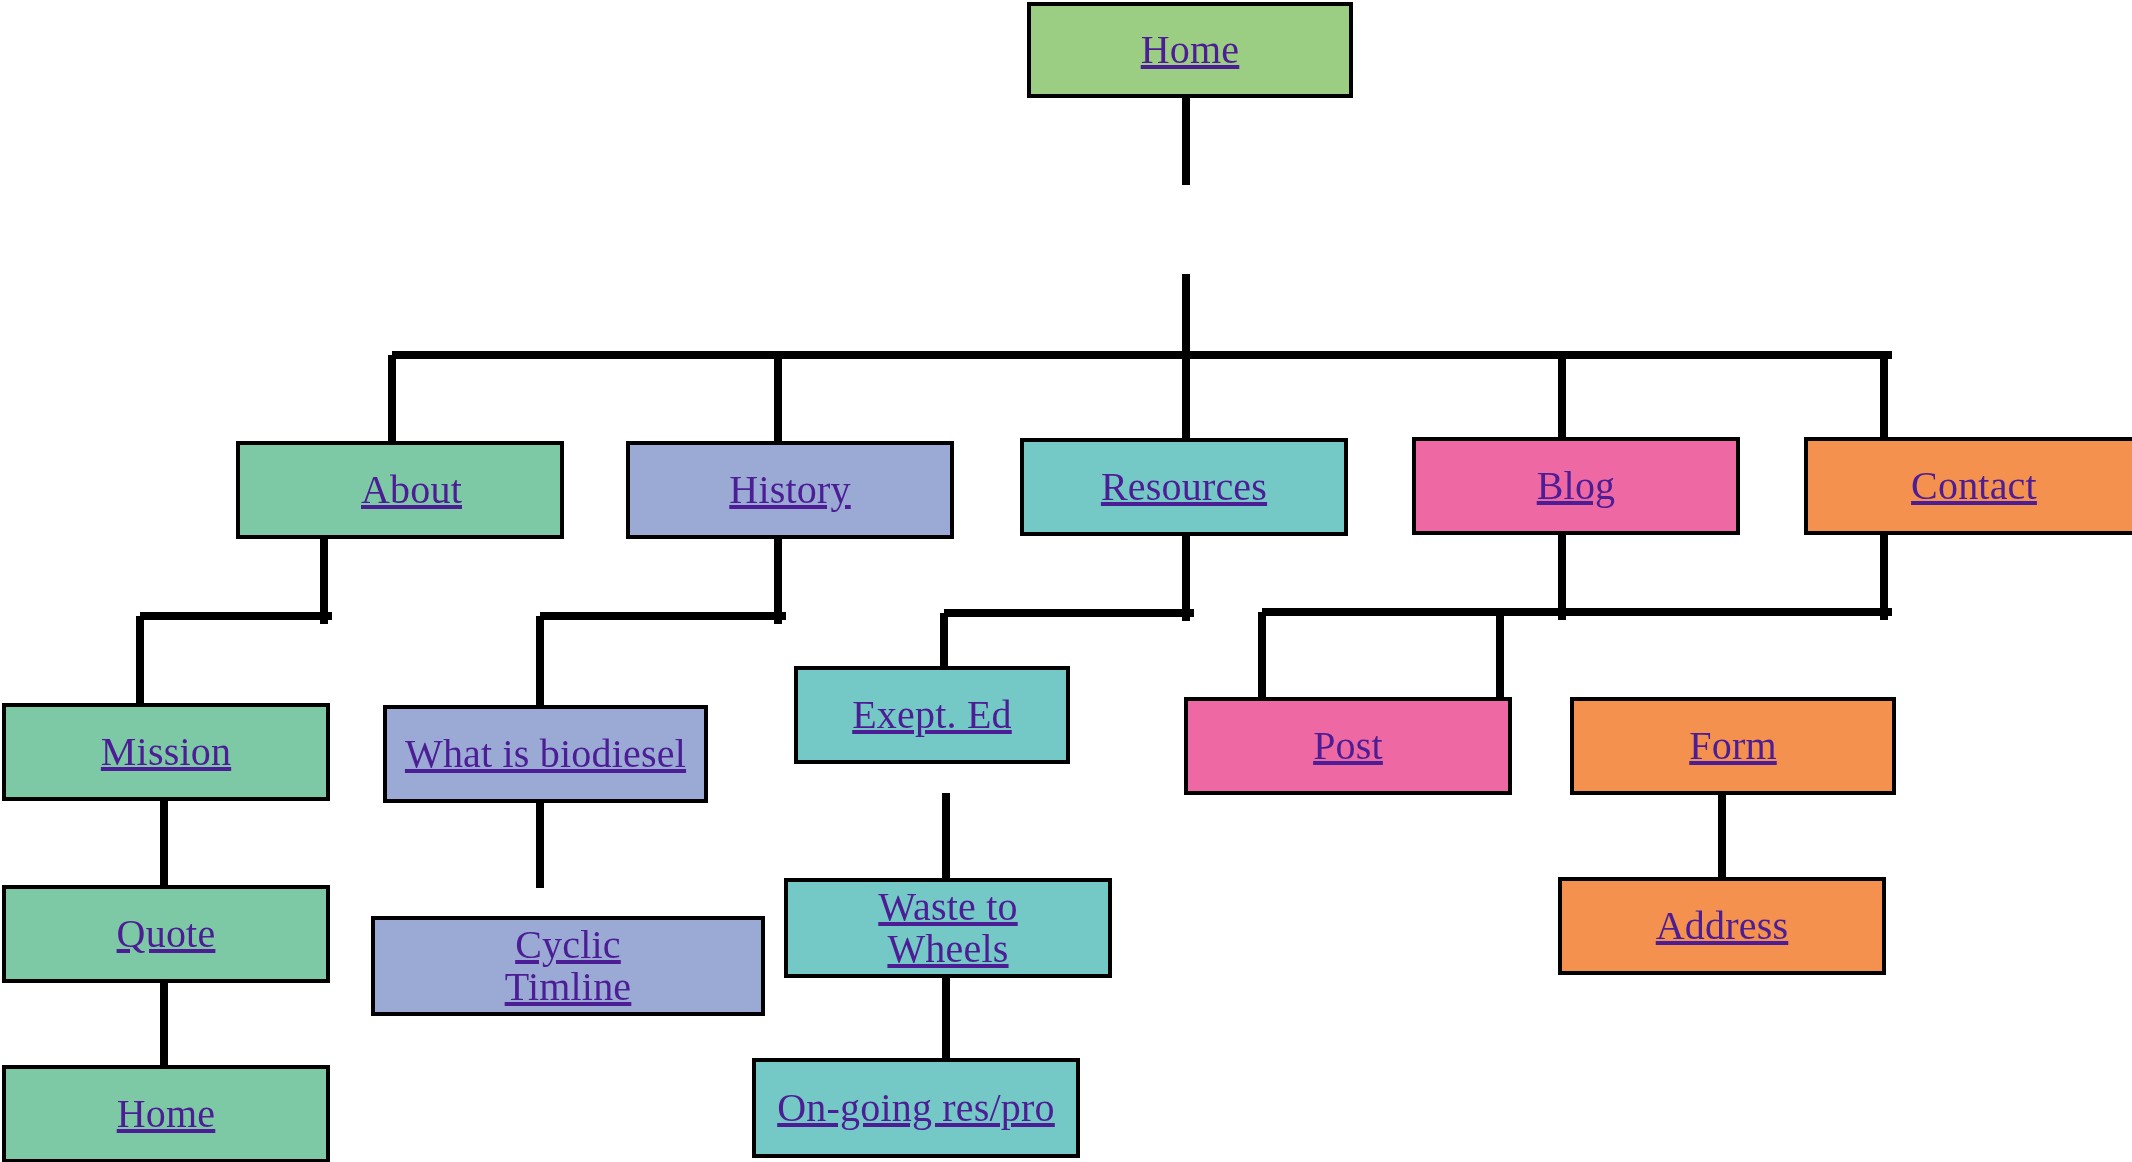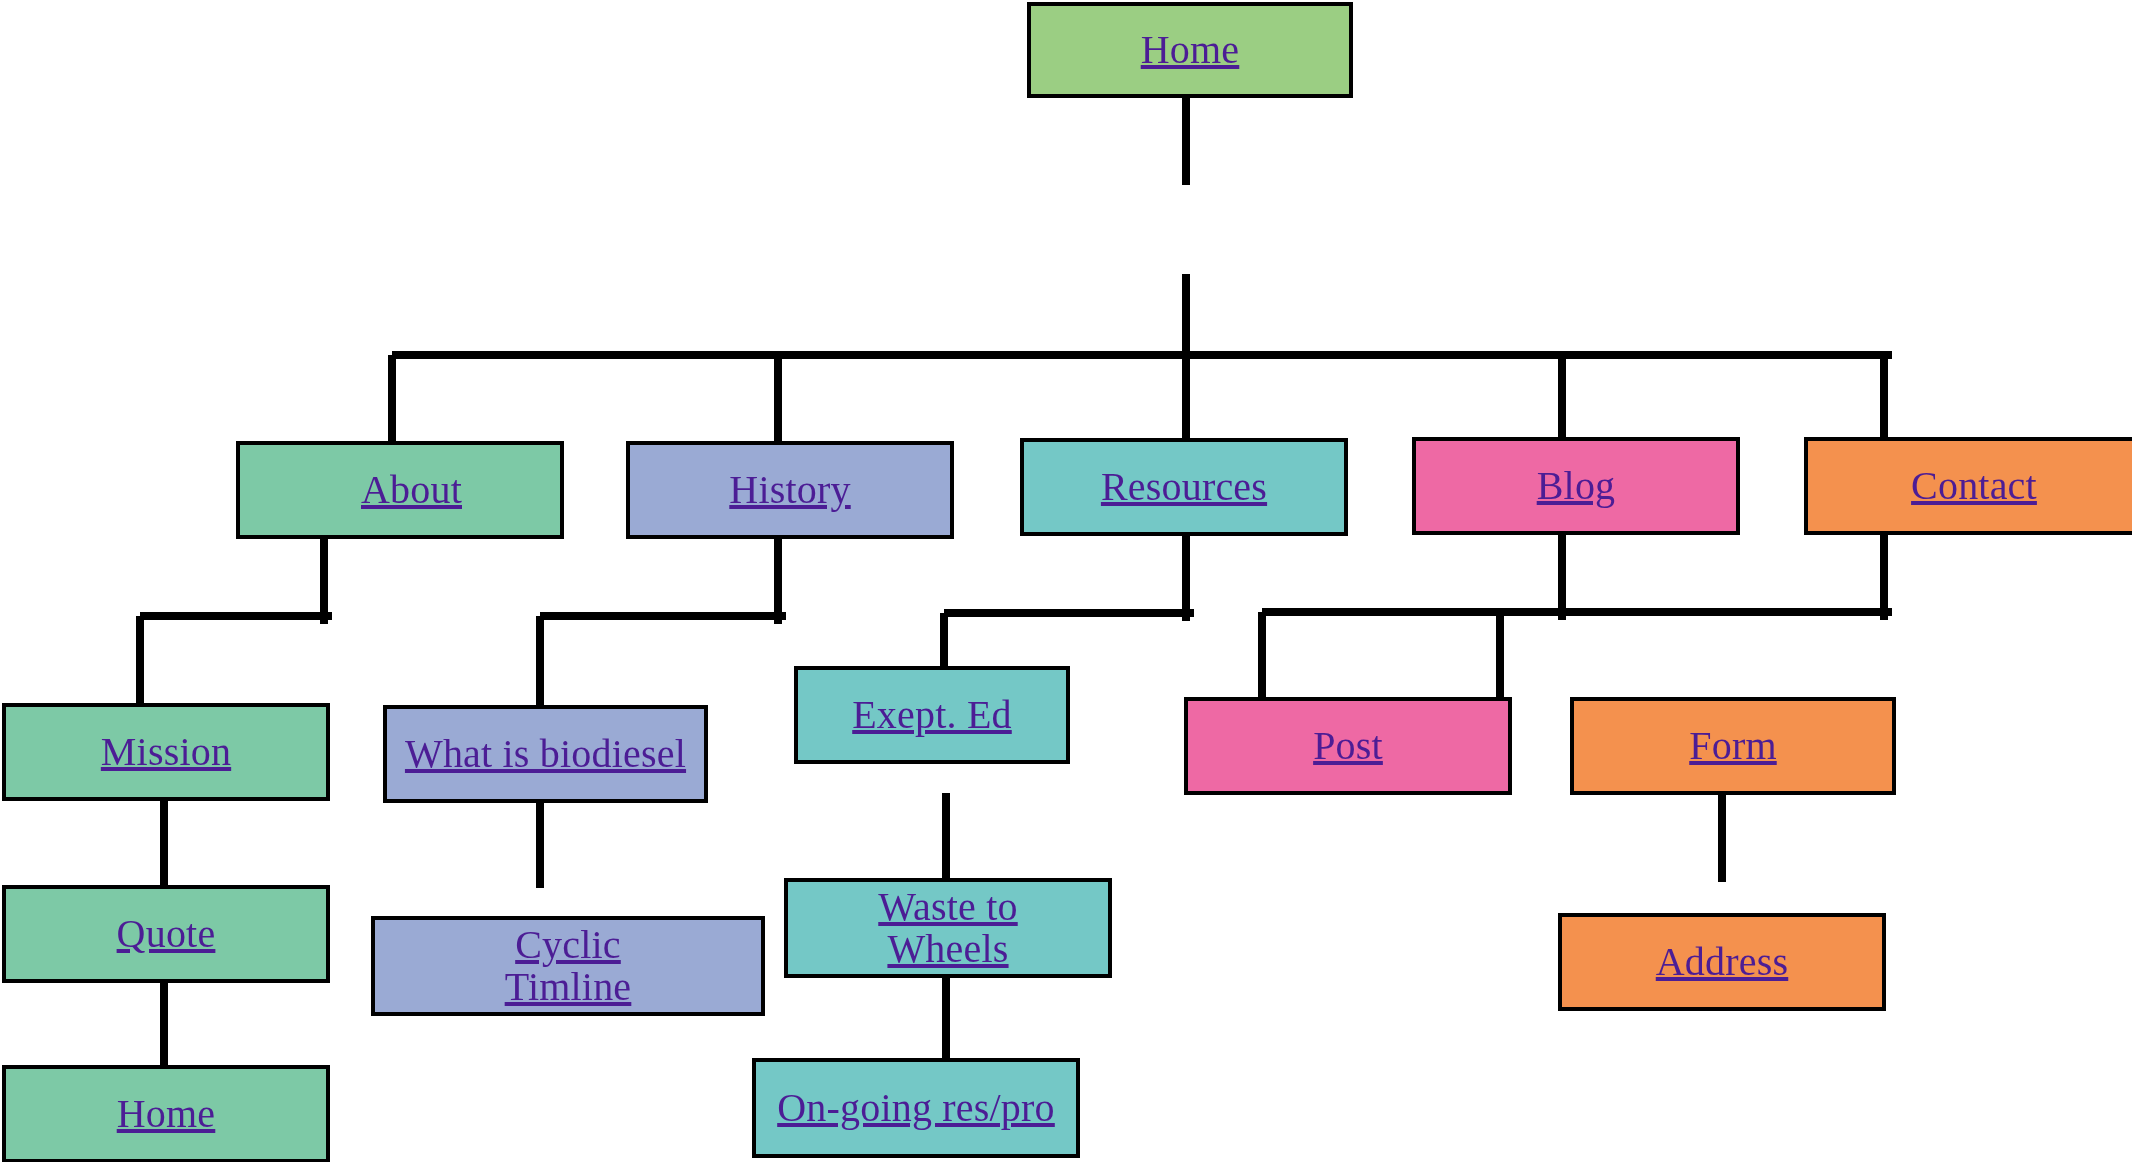--- a/index.html
+++ b/index.html
@@ -84,14 +84,14 @@
     <div class="node" style="left: 2px; top: 1065px; width: 328px; height: 98px; background: rgb(125, 201, 166); border-color: rgb(0, 0, 0);">Home</div>
     <div class="node" style="left: 383px; top: 705px; width: 325px; height: 98px; background: rgb(154, 170, 212); border-color: rgb(0, 0, 0);">What is biodiesel</div>
     <div class="node" style="left: 371px; top: 884px; width: 394px; height: 100px; background: rgb(154, 170, 212); border-color: rgb(0, 0, 0); margin-top: 32px;">Cyclic
 Timline</div>
     <div class="node" style="left: 794px; top: 666px; width: 276px; height: 98px; background: rgb(116, 200, 198); border-color: rgb(0, 0, 0);">Exept. Ed</div>
     <div class="node" style="left: 784px; top: 878px; width: 328px; height: 100px; background: rgb(116, 200, 198); border-color: rgb(0, 0, 0);">Waste to
 Wheels</div>
     <div class="node" style="left: 752px; top: 1058px; width: 328px; height: 100px; background: rgb(116, 200, 198); border-color: rgb(0, 0, 0);">On-going res/pro</div>
     <div class="node" style="left: 1184px; top: 697px; width: 328px; height: 98px; background: rgb(238, 105, 164); border-color: rgb(0, 0, 0);">Post</div>
     <div class="node" style="left: 1570px; top: 697px; width: 326px; height: 98px; background: rgb(244, 145, 78); border-color: rgb(0, 0, 0);">Form</div>
-    <div class="node" style="left: 1558px; top: 877px; width: 328px; height: 98px; background: rgb(244, 145, 78); border-color: rgb(0, 0, 0); margin-top: 36px;">Address</div>
+    <div class="node" style="left: 1558px; top: 877px; width: 328px; height: 98px; background: rgb(244, 145, 78); border-color: rgb(0, 0, 0);">Address</div>
   </div>
 
 </body></html>

